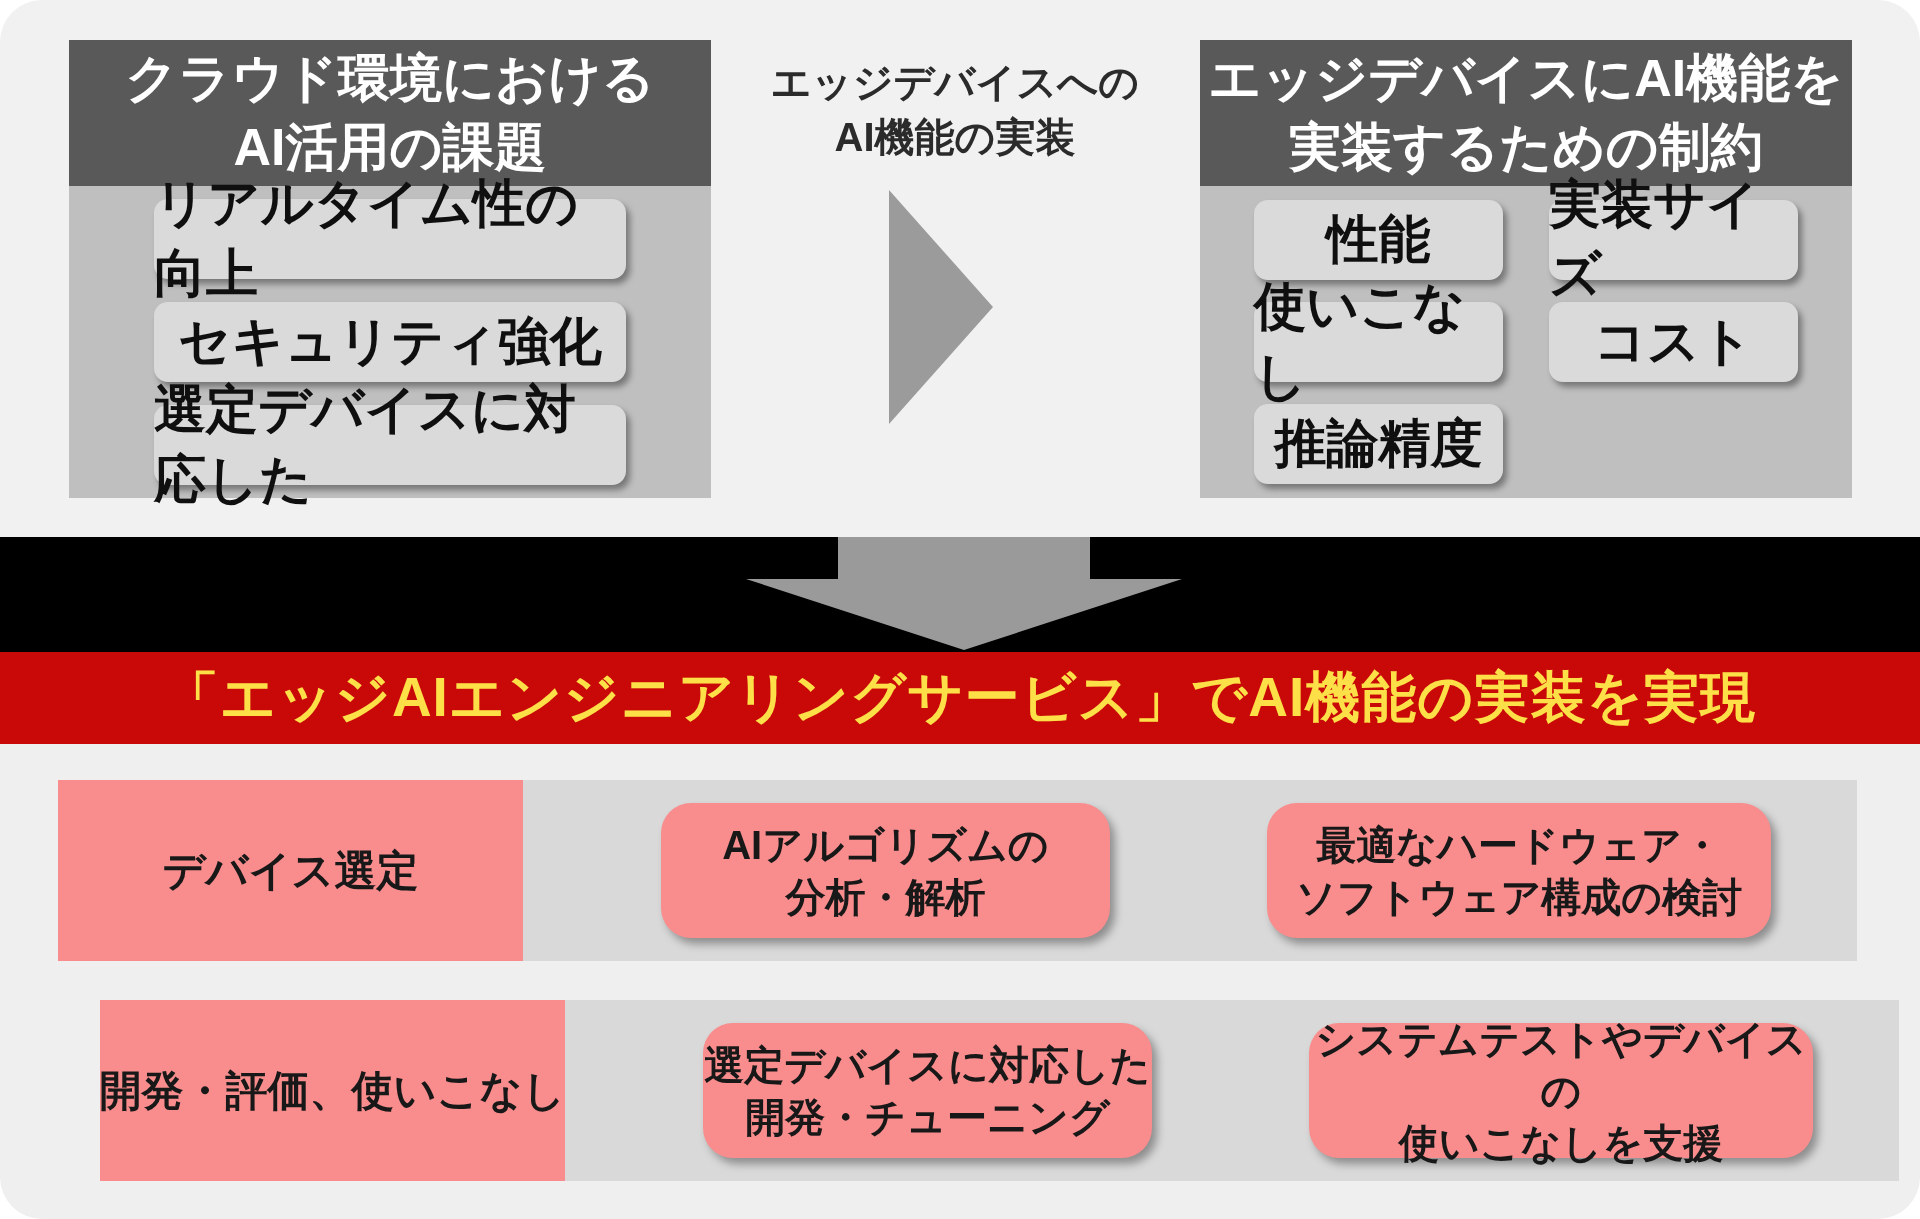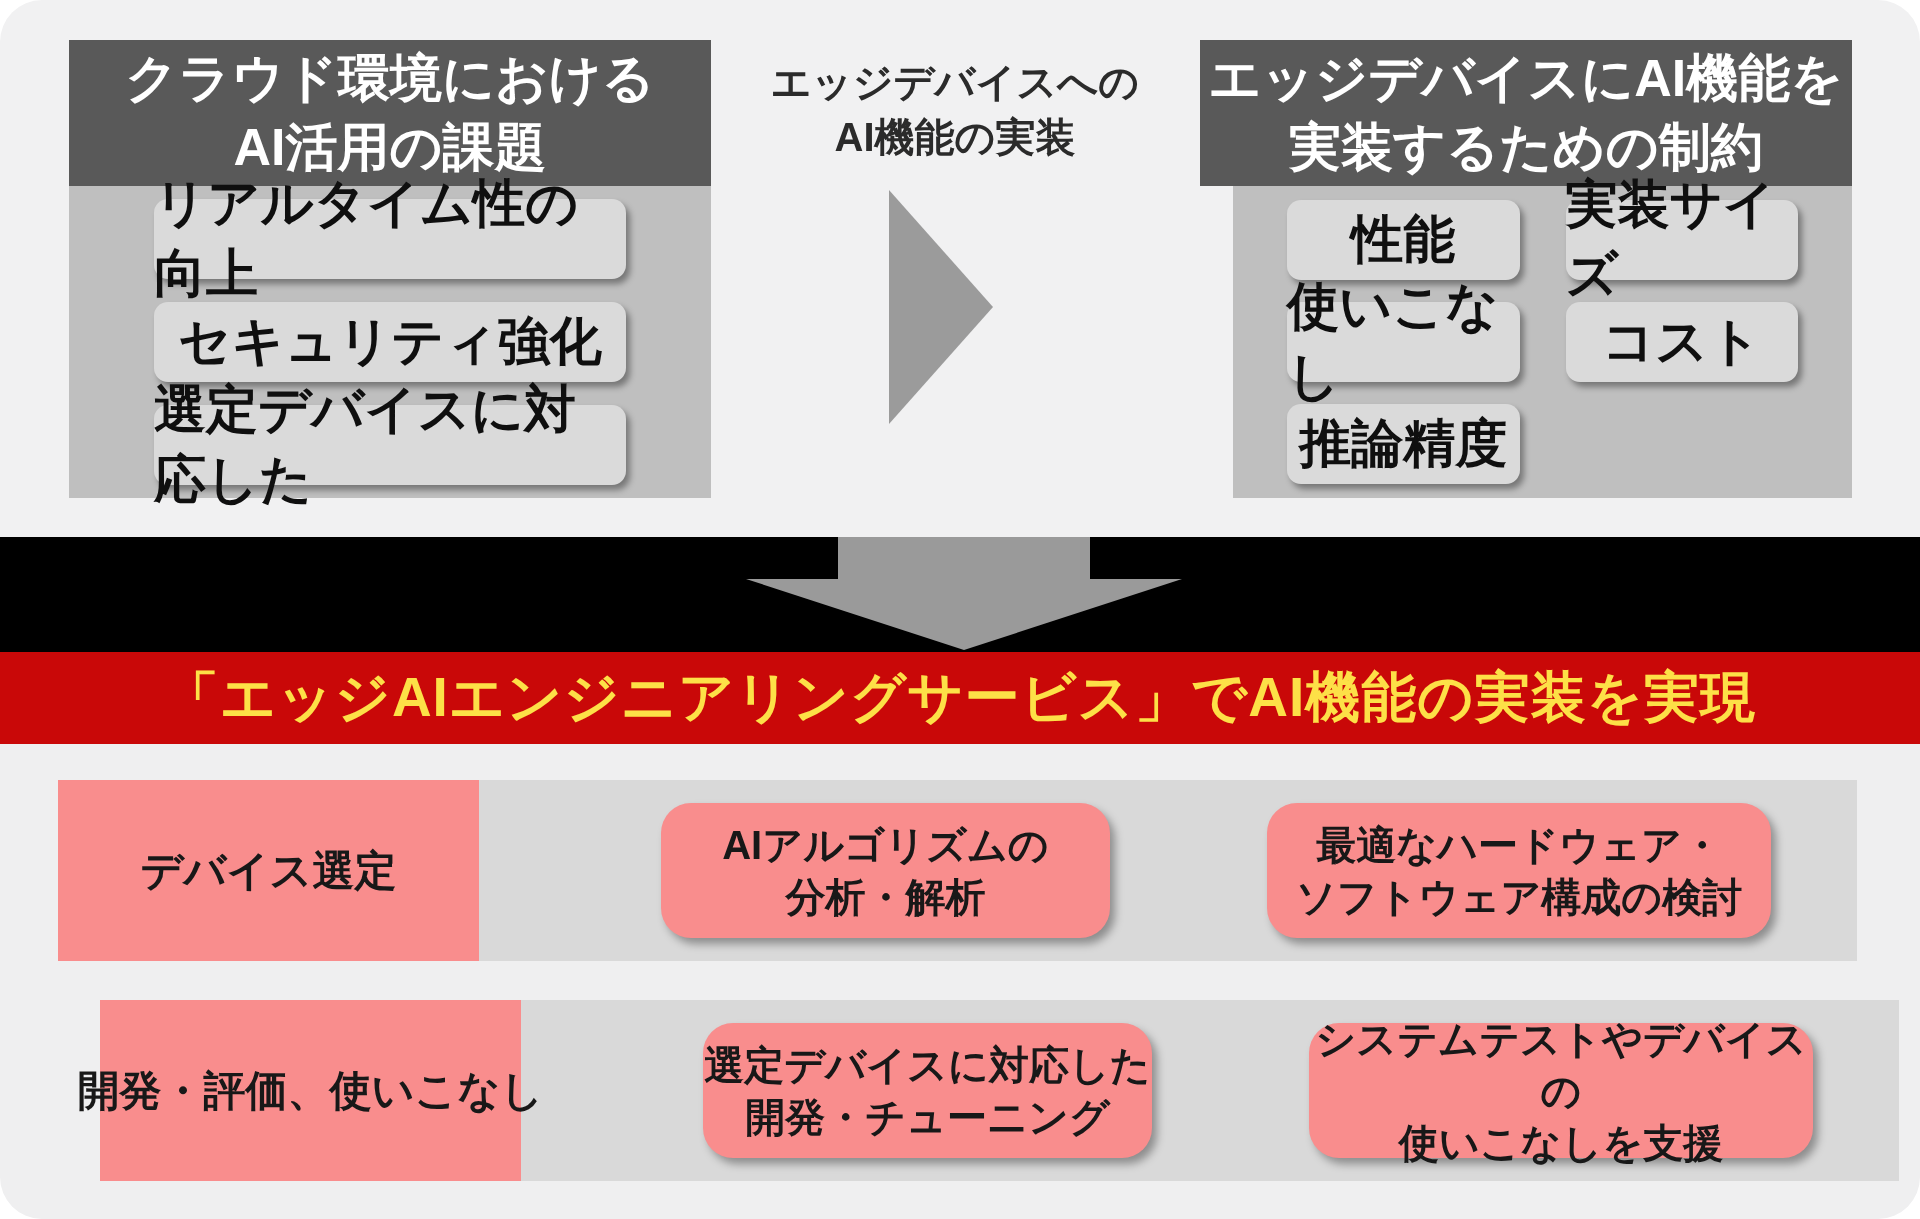--- a/index.html
+++ b/index.html
@@ -10,21 +10,21 @@
   .top-section{position:absolute;left:0;top:0;width:1920px;height:537px;background:#f1f1f2;}
   .panel{position:absolute;top:40px;height:458px;}
   .panel-left{left:69px;width:642px;}
   .panel-right{left:1200px;width:652px;}
   .panel-header{height:146px;background:#595959;color:#ffffff;font-size:52px;font-weight:bold;
     display:flex;align-items:center;justify-content:center;text-align:center;
     white-space:pre-line;line-height:1.32;}
   .panel-body{position:absolute;top:146px;left:0;right:0;bottom:0;background:#bfbfbf;}
   .panel-body.col{display:flex;flex-direction:column;justify-content:center;gap:23px;padding:0 85px;}
   .panel-body.grid{display:grid;grid-template-columns:1fr 1fr;column-gap:46px;row-gap:22px;
-    align-content:center;padding:0 54px;margin-left:33px;}
+    align-content:center;padding:0 54px;}
   .chip{height:80px;background:#dadada;border-radius:14px;
     box-shadow:4px 5px 6px rgba(0,0,0,0.38);
     display:flex;align-items:center;justify-content:center;
     font-size:52px;font-weight:bold;color:#0f0f0f;}
 
   .transition-label{position:absolute;left:735px;top:55px;width:440px;text-align:center;
     font-size:40px;font-weight:bold;color:#2b2b2b;white-space:pre-line;line-height:1.38;}
   .triangle-right{position:absolute;left:889px;top:190px;width:0;height:0;
     border-top:117px solid transparent;border-bottom:117px solid transparent;
     border-left:104px solid #9b9b9b;}
@@ -36,21 +36,21 @@
   
   .banner{position:absolute;left:0;top:652px;width:1920px;height:92px;background:#c90808;
     display:flex;align-items:center;justify-content:center;}
   .banner-text{color:#fde047;font-size:55px;font-weight:bold;letter-spacing:1px;white-space:nowrap;}
 
   
   .bottom-section{position:absolute;left:0;top:744px;width:1920px;height:475px;background:#efeff0;}
   .service-row{position:absolute;left:58px;width:1799px;height:181px;background:#d9d9d9;}
   .service-row.row1{top:36px;}
   .service-row.row2{top:256px;margin-left:42px;}
-  .row-label{position:absolute;left:0;top:0;width:421px;height:100%;background:#f98d8d;
+  .row-label{position:absolute;left:0;top:0;width:465px;height:100%;background:#f98d8d;
     display:flex;align-items:center;justify-content:center;
     font-size:42px;font-weight:bold;color:#181818;white-space:nowrap;}
   .step{position:absolute;top:23px;height:135px;background:#f98d8d;border-radius:30px;
     box-shadow:5px 6px 8px rgba(0,0,0,0.35);
     display:flex;align-items:center;justify-content:center;text-align:center;
     font-size:40px;font-weight:bold;color:#181818;white-space:pre-line;line-height:1.3;}
   .step.s1{left:603px;width:449px;}
   .step.s2{left:1209px;width:504px;}
 </style>
 </head>

